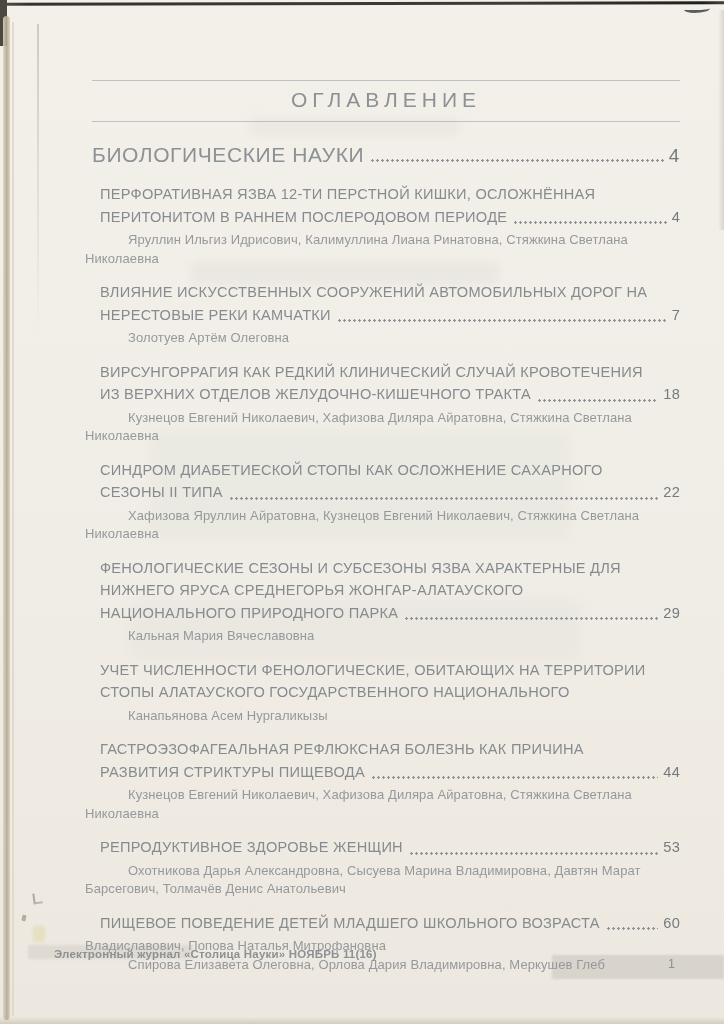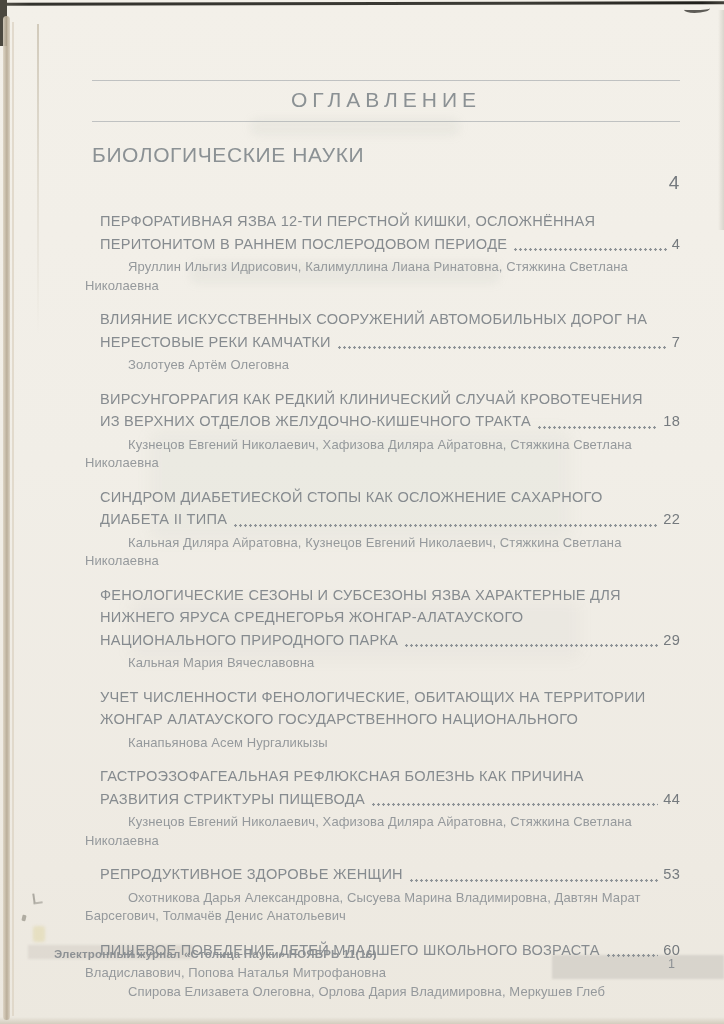--- a/index.html
+++ b/index.html
@@ -41,21 +41,21 @@
   .ghost.g2{left:190px;top:262px;width:310px;height:22px;}
   .ghost.g3{left:150px;top:430px;width:420px;height:110px;background:rgba(160,164,158,.06);filter:blur(7px);}
   .ghost.g4{left:130px;top:600px;width:450px;height:60px;background:rgba(160,164,158,.05);filter:blur(7px);}
   
   .content{position:absolute;left:0;top:0;width:100%;height:100%;padding:80px 44px 16px 92px;}
   .rule{height:1px;background:var(--rule);opacity:.7;}
   .rule.r2{margin-top:9px;}
   h1.toc-title{margin:7px 0 9px;text-align:center;font-size:21px;font-weight:400;
     letter-spacing:5px;color:var(--heading);}
   .section-row{display:flex;margin:21px 0 0;font-size:21px;letter-spacing:.6px;
-    color:var(--heading);font-weight:400;flex-direction:column;}
+    color:var(--heading);font-weight:400;}
   .leader{flex:1;align-self:flex-end;height:3px;margin:0 5px 4px 7px;
     background-image:radial-gradient(circle at 1.5px 1.5px,var(--dots) 1.05px,rgba(0,0,0,0) 1.45px);
     background-size:5px 3px;background-repeat:repeat-x;background-position:0 50%;}
   .section-row .leader{margin-bottom:5px;}
   .section-row .pnum{font-size:19px;}
   .pnum{align-self:flex-end;color:var(--num);}
   .entry{margin:13px 0 0 8px;}
   .entry:first-child{margin-top:16px;}
   .tline,.trow{font-size:14.6px;line-height:22.5px;letter-spacing:.25px;color:var(--title);}
   .trow{display:flex;}
@@ -143,27 +143,27 @@
     <div class="authors">
             <div class="aline first">Кузнецов Евгений Николаевич, Хафизова Диляра Айратовна, Стяжкина Светлана</div>
             <div class="aline">Николаевна</div>
           </div>
   </div>
 
   <div class="entry">
     <div class="title">
             <div class="tline">СИНДРОМ ДИАБЕТИЕСКОЙ СТОПЫ КАК ОСЛОЖНЕНИЕ САХАРНОГО</div>
             <div class="trow">
-              <span>ДИАБЕТА II ТИПА</span>
+              <span>СЕЗОНЫ II ТИПА</span>
               <span class="leader"></span>
               <span class="pnum">22</span>
             </div>
           </div>
     <div class="authors">
-            <div class="aline first">Кальная Диляра Айратовна, Кузнецов Евгений Николаевич, Стяжкина Светлана</div>
+            <div class="aline first">Хафизова Яруллин Айратовна, Кузнецов Евгений Николаевич, Стяжкина Светлана</div>
             <div class="aline">Николаевна</div>
           </div>
   </div>
 
   <div class="entry">
     <div class="title">
             <div class="tline">ФЕНОЛОГИЧЕСКИЕ СЕЗОНЫ И СУБСЕЗОНЫ ЯЗВА ХАРАКТЕРНЫЕ ДЛЯ</div>
             <div class="tline">НИЖНЕГО ЯРУСА СРЕДНЕГОРЬЯ ЖОНГАР-АЛАТАУСКОГО</div>
             <div class="trow">
               <span>НАЦИОНАЛЬНОГО ПРИРОДНОГО ПАРКА</span>
@@ -172,21 +172,21 @@
             </div>
           </div>
     <div class="authors">
             <div class="aline first">Кальная Мария Вячеславовна</div>
           </div>
   </div>
 
   <div class="entry">
     <div class="title">
             <div class="tline">УЧЕТ ЧИСЛЕННОСТИ ФЕНОЛОГИЧЕСКИЕ, ОБИТАЮЩИХ НА ТЕРРИТОРИИ</div>
-            <div class="tline">ЖОНГАР АЛАТАУСКОГО ГОСУДАРСТВЕННОГО НАЦИОНАЛЬНОГО</div>
+            <div class="tline">СТОПЫ АЛАТАУСКОГО ГОСУДАРСТВЕННОГО НАЦИОНАЛЬНОГО</div>
           </div>
     <div class="authors">
             <div class="aline first">Канапьянова Асем Нургаликызы</div>
           </div>
   </div>
 
   <div class="entry">
     <div class="title">
             <div class="tline">ГАСТРОЭЗОФАГЕАЛЬНАЯ РЕФЛЮКСНАЯ БОЛЕЗНЬ КАК ПРИЧИНА</div>
             <div class="trow">

